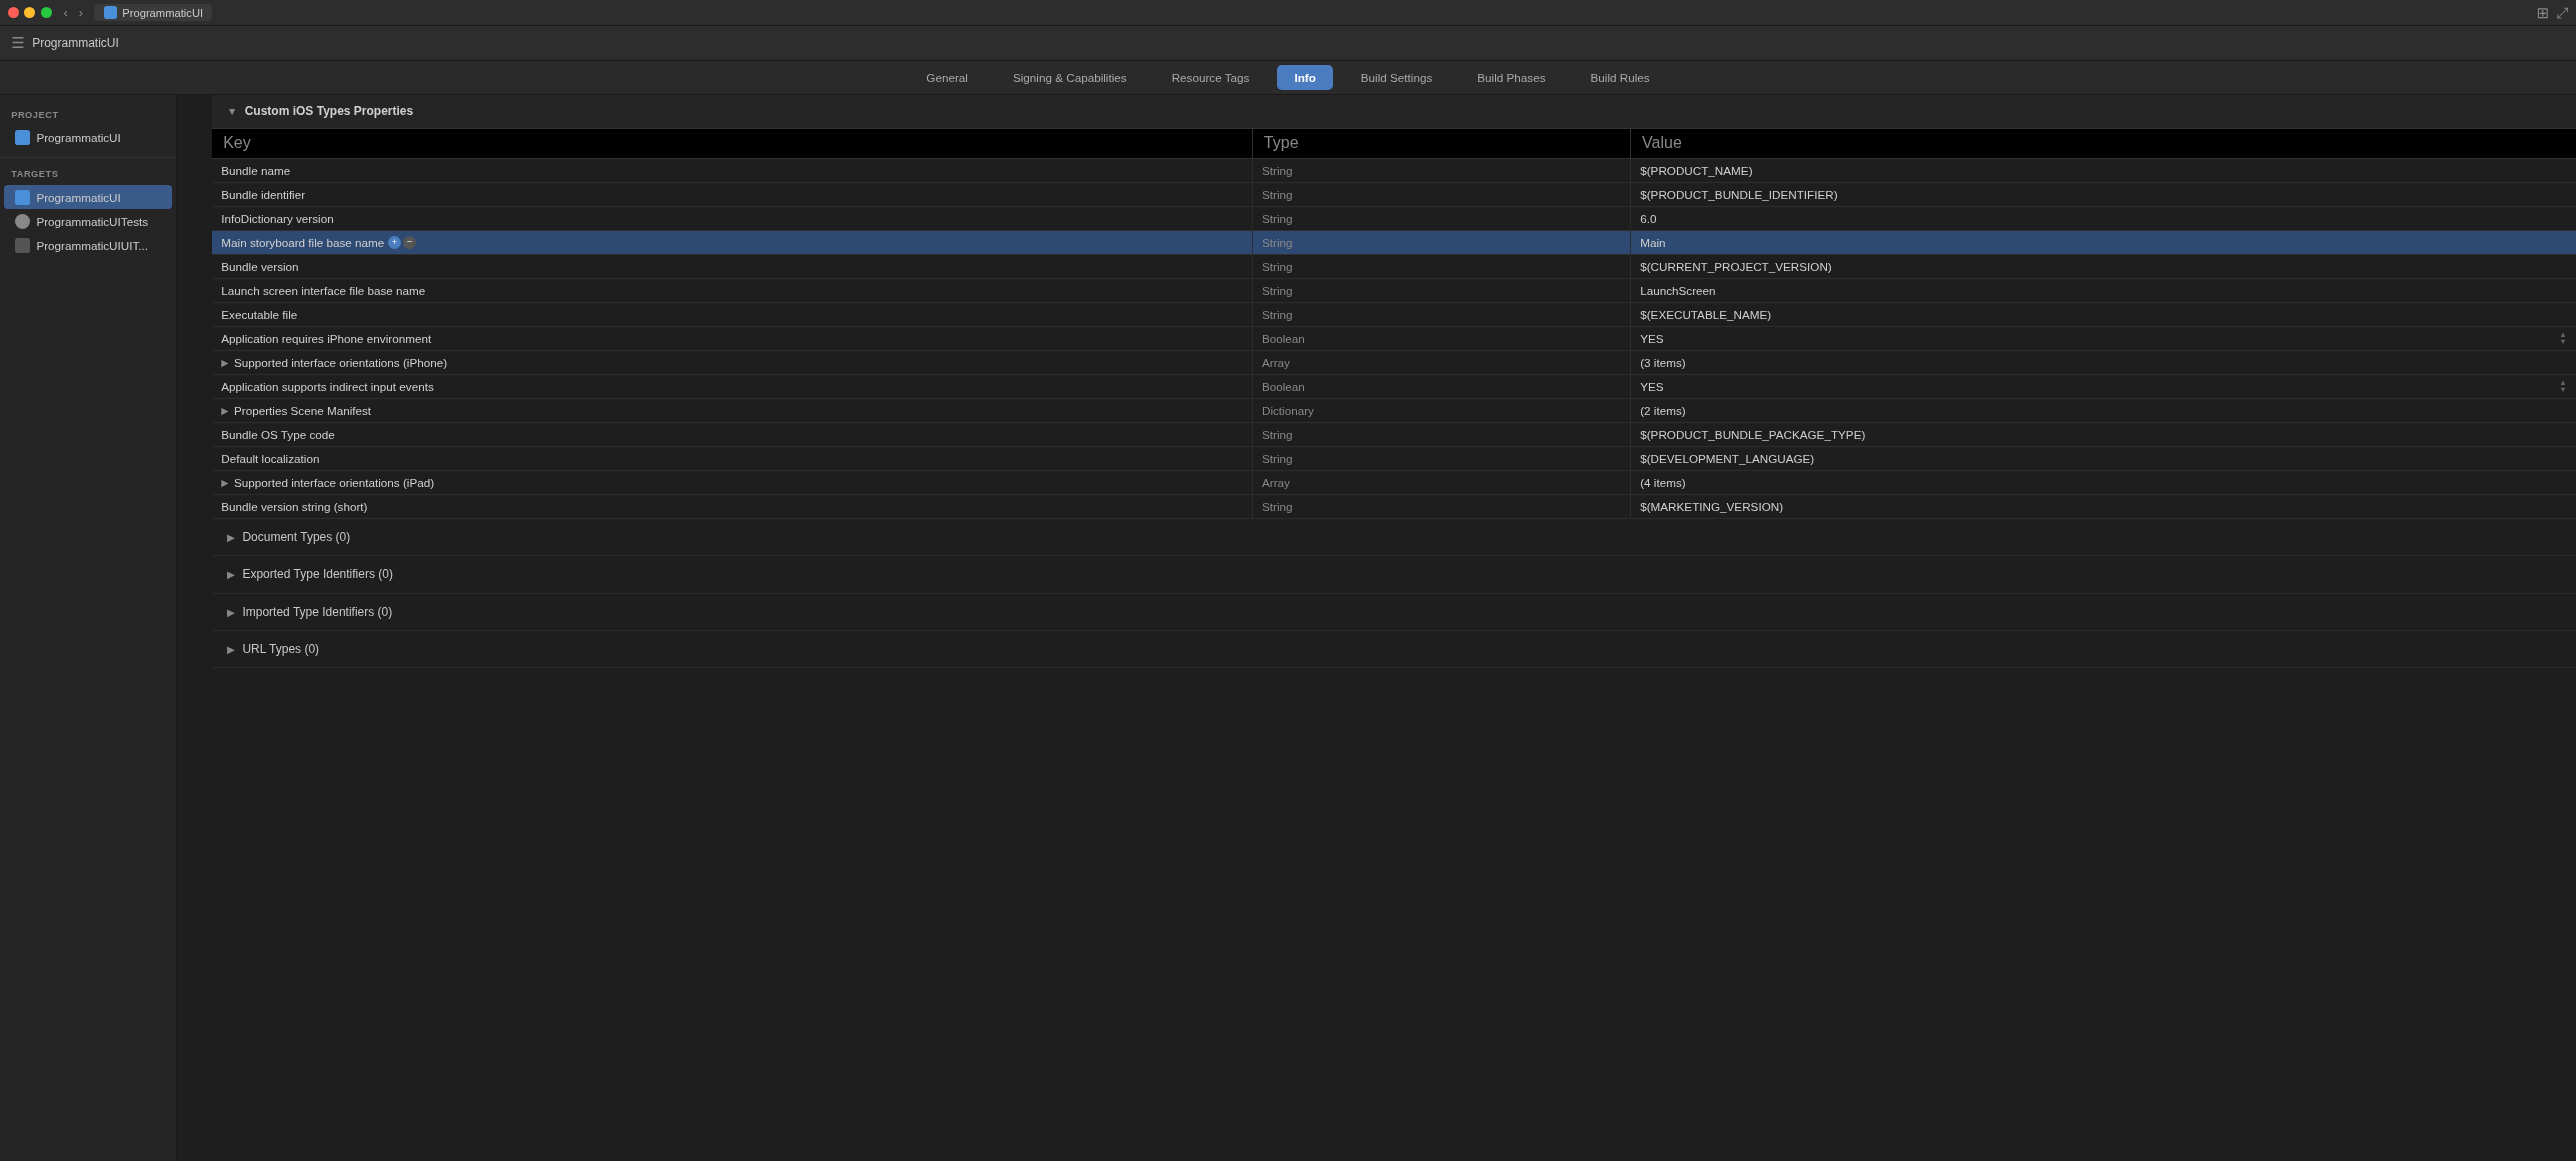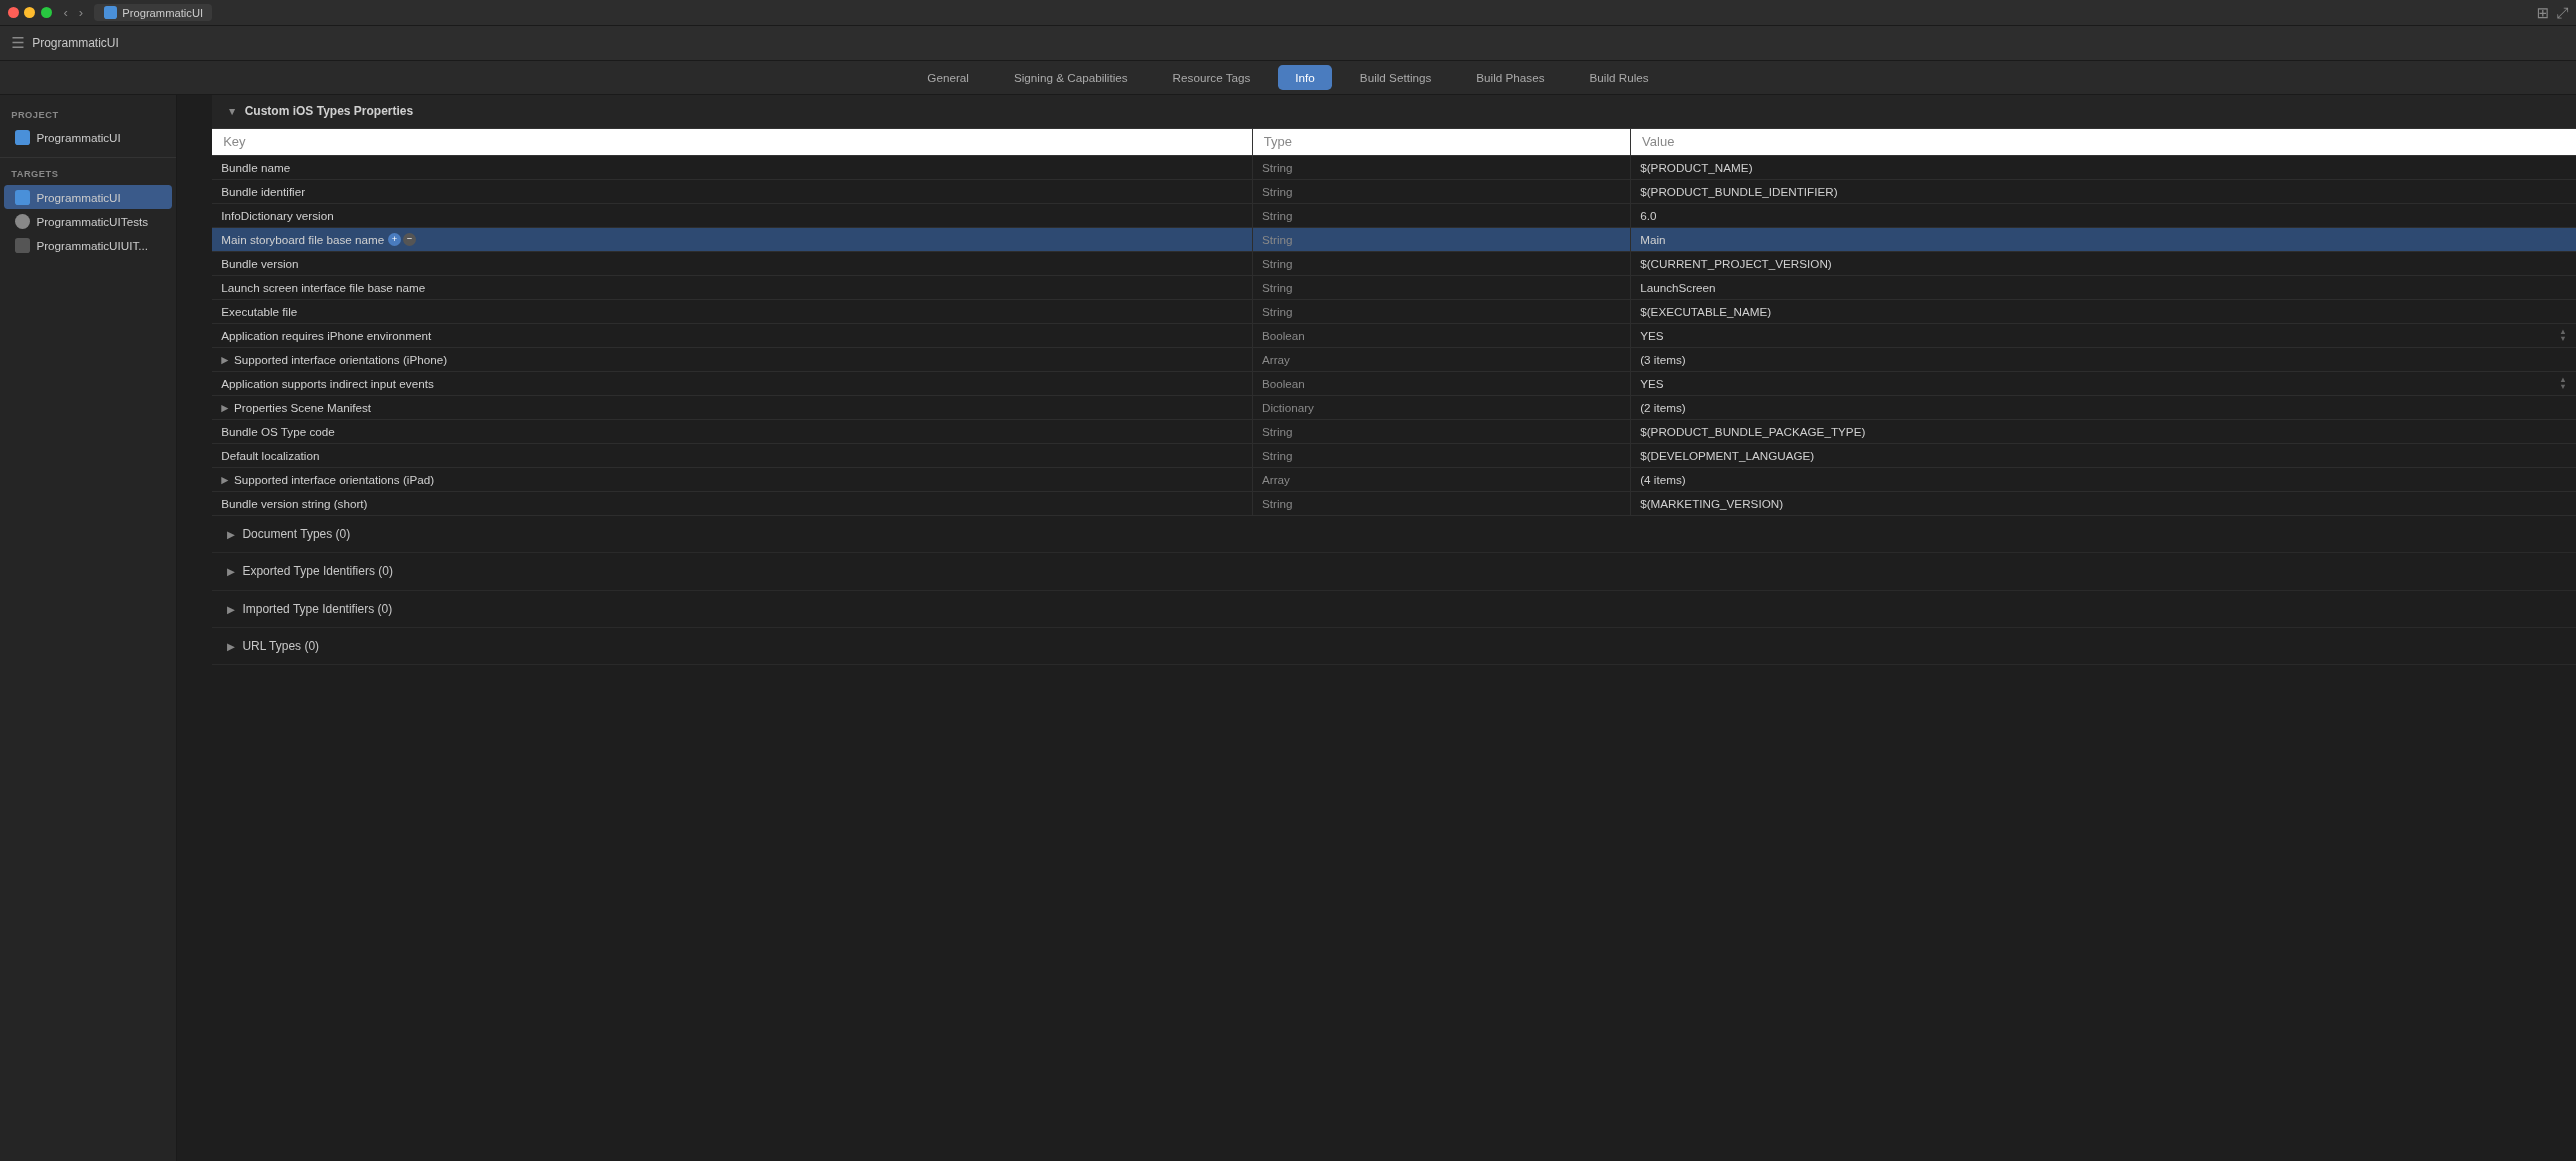--- a/index.html
+++ b/index.html
@@ -108,21 +108,21 @@
       padding: 5.6px 17px;
       font-size: 11.7px;
       color: #aaa;
       cursor: pointer;
       border-radius: 4.7px;
       transition: background 0.1s;
     }
     .tab-item.active {
       background: #4a7cbf;
       color: #fff;
-      font-weight: 400;
+      font-weight: 700;
     }
 
     
     .main-layout {
       display: flex;
       flex: 1;
       overflow: hidden;
       gap: 35px;
     }
 
@@ -205,23 +205,23 @@
       font-weight: 600;
       color: #d0d0d0;
     }
 
     
     .props-table {
       width: 100%;
       border-collapse: collapse;
     }
     .props-table th {
-      background: #ffffff;
-      color: #888;
-      font-size: 13px;
+      background: #000000;
+      color: #888;
+      font-size: 16px;
       font-weight: 500;
       padding: 5.6px 11.2px;
       text-align: left;
       border-bottom: 0.9px solid #333;
       border-right: 0.9px solid #333;
       position: sticky;
       top: 0;
     }
     .props-table th:last-child { border-right: none; }
     .props-table td {

